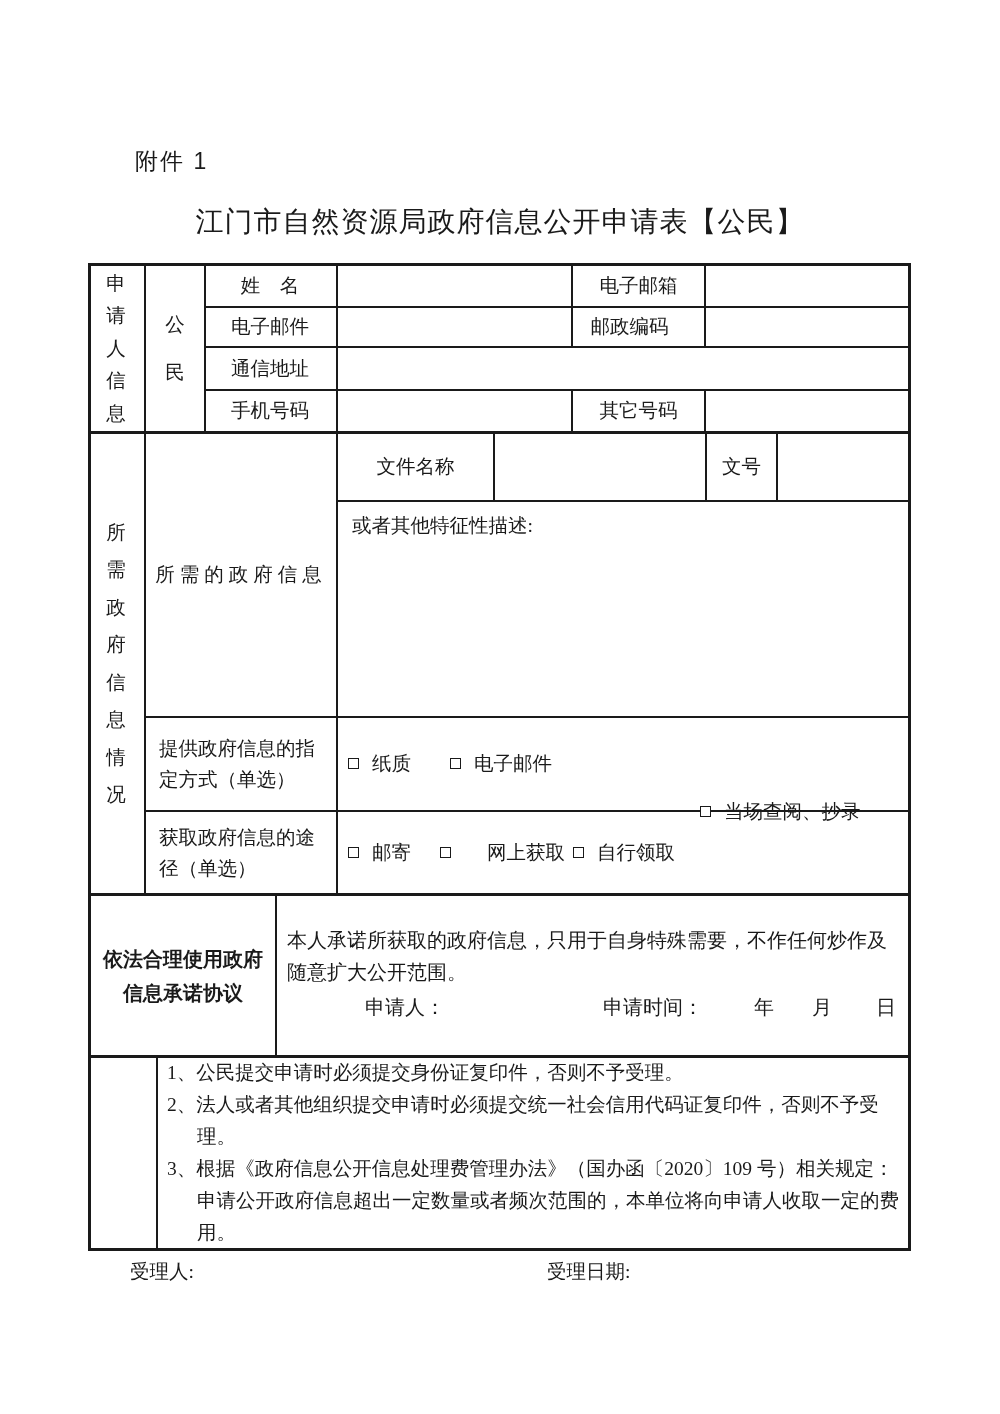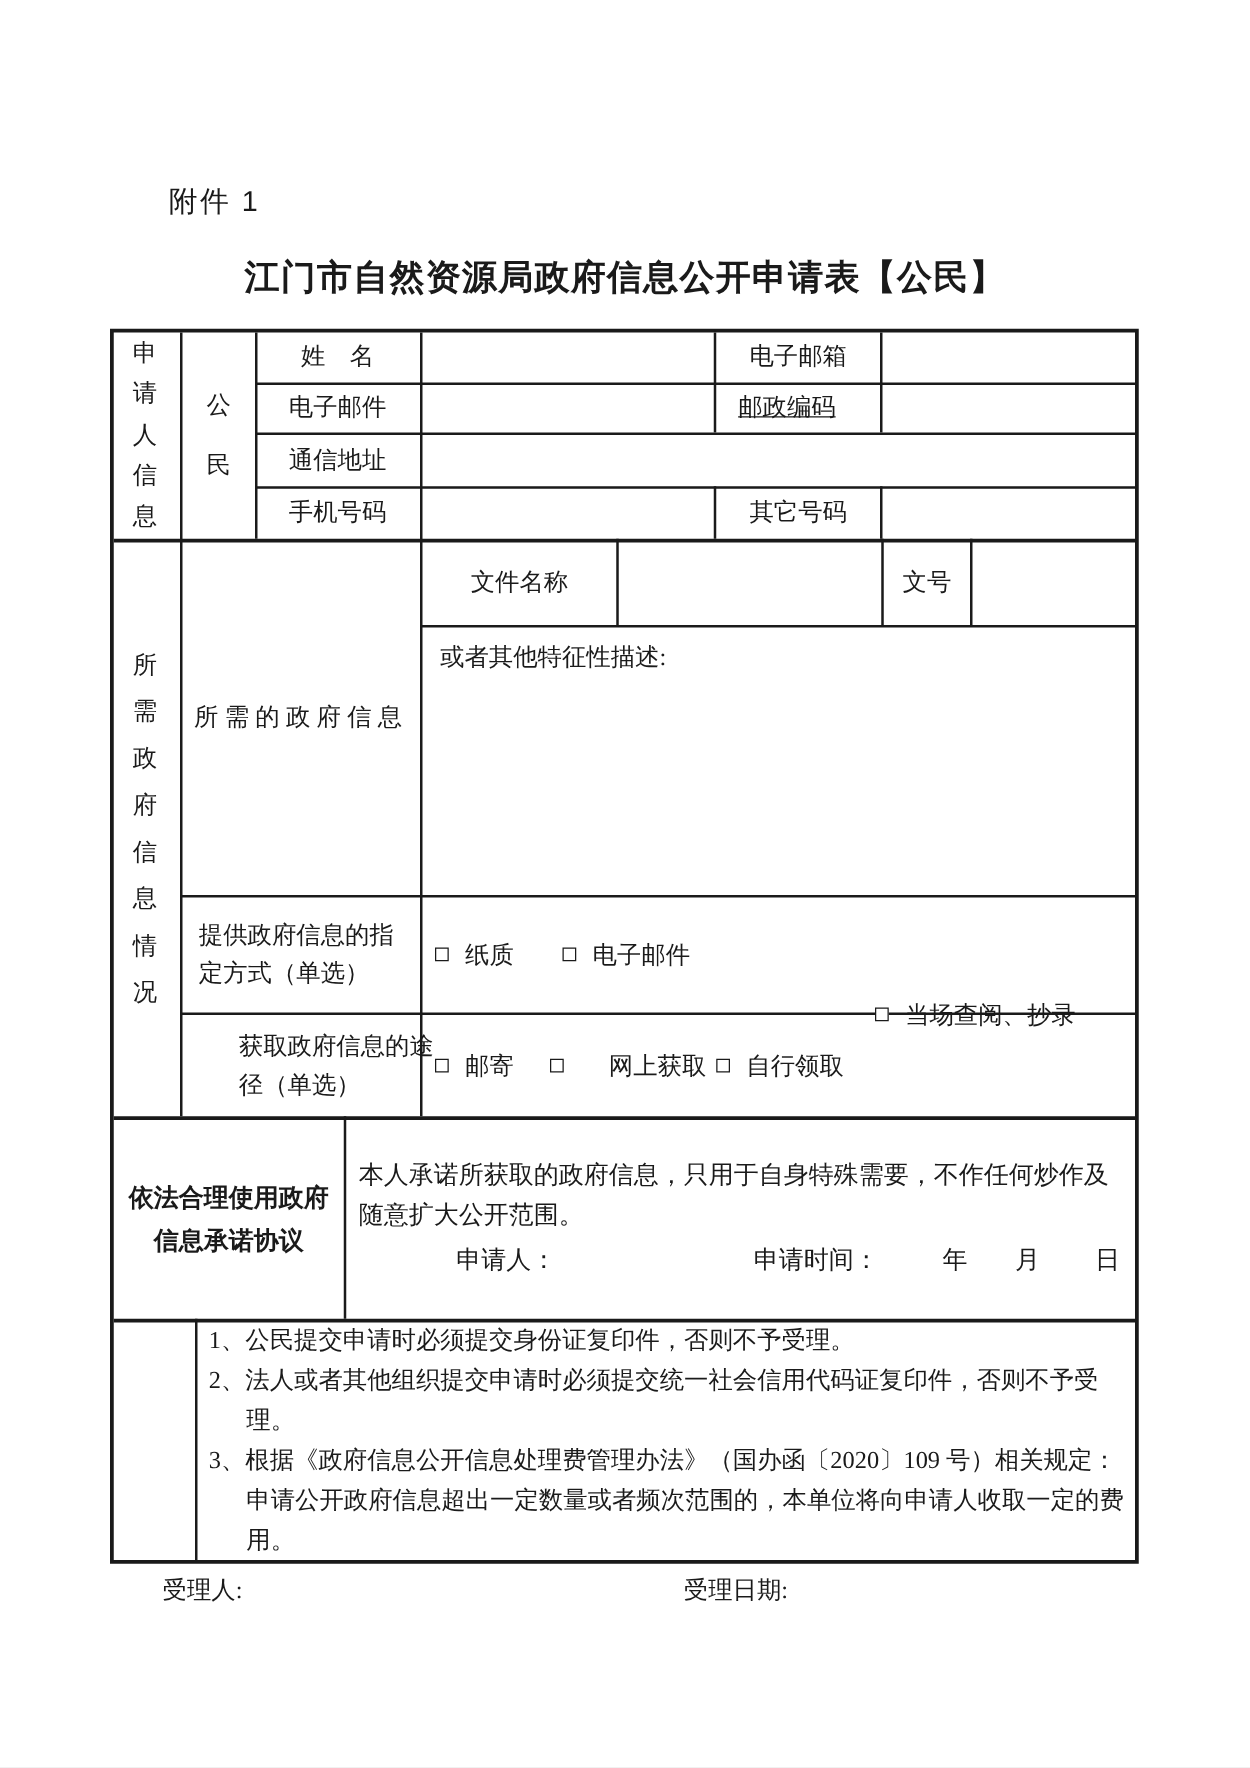--- a/index.html
+++ b/index.html
@@ -14,21 +14,21 @@
   }
   .attachment{
     position:absolute;left:135px;top:146px;
     font-family:"Liberation Sans","DejaVu Sans",sans-serif;
     font-size:23px;letter-spacing:2px;
   }
   .title{
     position:absolute;left:0;top:203px;width:1000px;
     text-align:center;margin:0;
     font-family:"Liberation Sans","DejaVu Sans",sans-serif;
-    font-size:28px;font-weight:bold;letter-spacing:1px;
+    font-size:28px;font-weight:normal;letter-spacing:1px;
   }
   .tbl-border{
     position:absolute;left:88px;top:263px;width:823px;height:988px;
     border:3px solid #1a1a1a;box-sizing:border-box;
   }
   .ln{position:absolute;background:#1a1a1a;}
   .cell{
     position:absolute;display:flex;align-items:center;justify-content:center;
     font-size:19.5px;line-height:1.3;box-sizing:border-box;
   }
@@ -113,21 +113,21 @@
       <span>民</span>
     </div>
 
   <div class="cell" style="left:204px;top:266px;width:132px;height:40px;">姓　名</div>
   <div class="fill" style="left:338px;top:266px;width:233px;height:40px;"></div>
   <div class="cell" style="left:573px;top:266px;width:131px;height:40px;">电子邮箱</div>
   <div class="fill" style="left:706px;top:266px;width:202px;height:40px;"></div>
 
   <div class="cell" style="left:204px;top:308px;width:132px;height:38px;">电子邮件</div>
   <div class="fill" style="left:338px;top:308px;width:233px;height:38px;"></div>
-  <div class="cell" style="left:573px;top:308px;width:113px;height:38px;text-decoration:underline;">邮政编码</div>
+  <div class="cell" style="left:573px;top:308px;width:113px;height:38px;">邮政编码</div>
   <div class="fill" style="left:706px;top:308px;width:202px;height:38px;"></div>
 
   <div class="cell" style="left:204px;top:348px;width:132px;height:41px;">通信地址</div>
   <div class="fill" style="left:338px;top:348px;width:570px;height:41px;"></div>
 
   <div class="cell" style="left:204px;top:391px;width:132px;height:40px;">手机号码</div>
   <div class="fill" style="left:338px;top:391px;width:233px;height:40px;"></div>
   <div class="cell" style="left:573px;top:391px;width:131px;height:40px;">其它号码</div>
   <div class="fill" style="left:706px;top:391px;width:202px;height:40px;"></div>
 
@@ -158,21 +158,21 @@
   </div>
   <div class="opt" style="left:348px;top:748px;">
     <span class="cb"></span>
     <span>纸质</span>
   </div>
   <div class="opt" style="left:450px;top:748px;">
     <span class="cb"></span>
     <span>电子邮件</span>
   </div>
 
-  <div class="wrap-label" style="left:146px;top:812px;width:190px;height:81px;margin-left:32px;">
+  <div class="wrap-label" style="left:146px;top:812px;width:190px;height:81px;">
     <span class="inner">获取政府信息的途径（单选）</span>
   </div>
   <div class="opt" style="left:348px;top:837px;">
     <span class="cb"></span>
     <span>邮寄</span>
   </div>
   <div class="opt" style="left:440px;top:837px;gap:23px;">
     <span class="cb"></span>
     <span>网上获取</span>
   </div>

